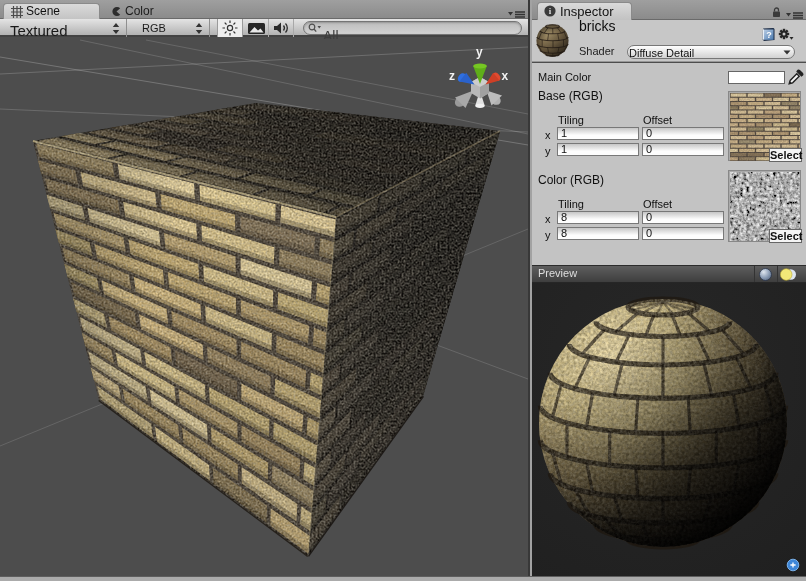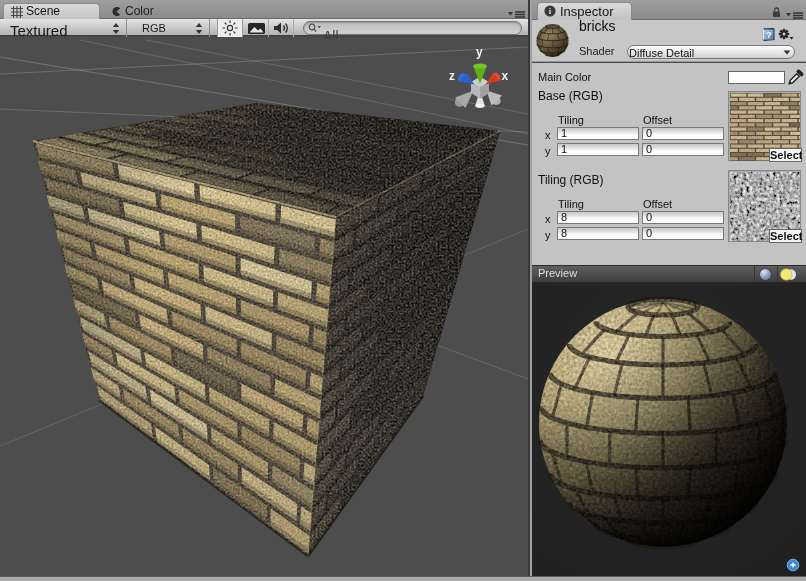--- a/index.html
+++ b/index.html
@@ -687,21 +687,21 @@
 <rect x="51.7" y="60.0" width="15.6" height="3.2" fill="#907f61"></rect>
 <rect x="68.7" y="60.0" width="1.3" height="3.2" fill="#c0a680"></rect>
 <rect x="0.0" y="64.2" width="7.8" height="3.2" fill="#c0a680"></rect>
 <rect x="9.2" y="64.2" width="15.6" height="3.2" fill="#938164"></rect>
 <rect x="26.2" y="64.2" width="15.6" height="3.2" fill="#d4c093"></rect>
 <rect x="43.2" y="64.2" width="15.6" height="3.2" fill="#938164"></rect>
 <rect x="60.2" y="64.2" width="9.8" height="3.2" fill="#8a775c"></rect>
 <rect width="70" height="68" filter="url(#fspeckD3)" opacity="0.15"></rect>
  </svg>
  <div class="abs" style="left:237px;top:85px;width:33px;height:14px;background:#f4f4f4;border:1px solid #666;font-size:11px;font-weight:bold;color:#111;text-align:center;line-height:12px">Select</div>
- <div class="lbl" style="left:6px;top:110px;font-size:12px">Tiling (RGB)</div>
+ <div class="lbl" style="left:6px;top:110px;font-size:12px">Color (RGB)</div>
  <div class="lbl" style="left:26px;top:135px">Tiling</div>
  <div class="lbl" style="left:111px;top:135px">Offset</div>
  <div class="lbl" style="left:13px;top:150px">x</div>
  <div class="fld" style="left:25px;top:148px;width:82px">8</div>
  <div class="fld" style="left:110px;top:148px;width:82px">0</div>
  <div class="lbl" style="left:13px;top:166px">y</div>
  <div class="fld" style="left:25px;top:164px;width:82px">8</div>
  <div class="fld" style="left:110px;top:164px;width:82px">0</div>
 
  <div class="abs" style="left:196px;top:107px;width:73px;height:72px;background:#a9a9a9;border:1px solid #888"></div>

